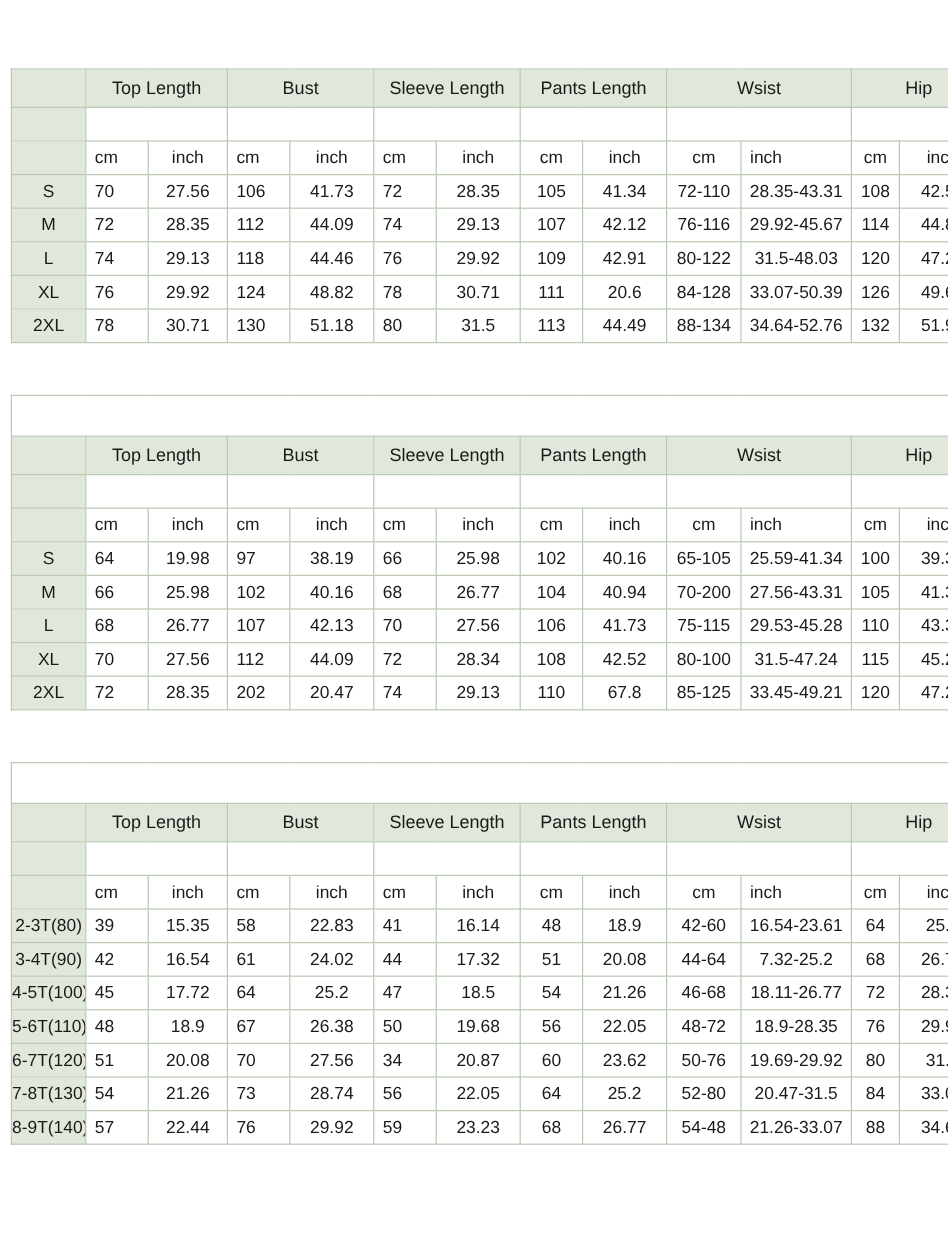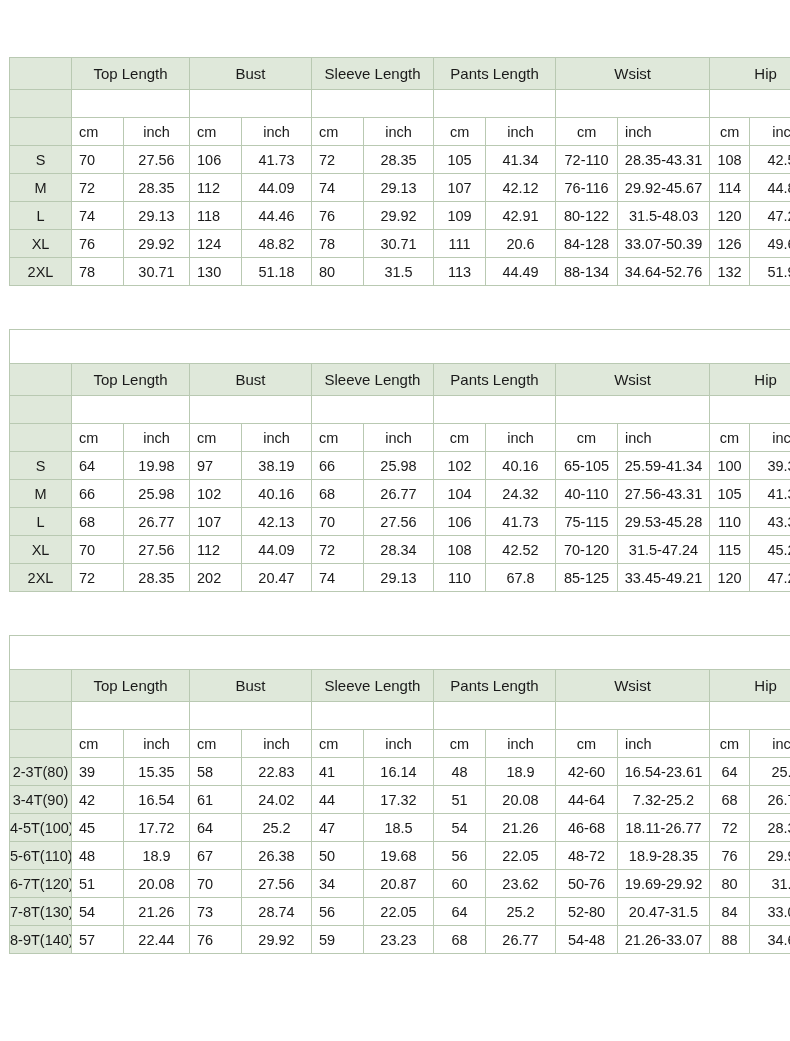--- a/index.html
+++ b/index.html
@@ -293,22 +293,22 @@
       </tr>
       <tr>
         <td class="sizecol">M</td>
         <td class="valcell">66</td>
         <td class="valcell centered">25.98</td>
         <td class="valcell">102</td>
         <td class="valcell centered">40.16</td>
         <td class="valcell">68</td>
         <td class="valcell centered">26.77</td>
         <td class="valcell centered">104</td>
-        <td class="valcell centered">24.32</td>
-        <td class="valcell centered">40-110</td>
+        <td class="valcell centered">40.94</td>
+        <td class="valcell centered">70-200</td>
         <td class="valcell centered fs-small">27.56-43.31</td>
         <td class="valcell centered">105</td>
         <td class="valcell centered">41.34</td>
       </tr>
       <tr>
         <td class="sizecol">L</td>
         <td class="valcell">68</td>
         <td class="valcell centered">26.77</td>
         <td class="valcell">107</td>
         <td class="valcell centered">42.13</td>
@@ -324,21 +324,21 @@
       <tr>
         <td class="sizecol">XL</td>
         <td class="valcell">70</td>
         <td class="valcell centered">27.56</td>
         <td class="valcell">112</td>
         <td class="valcell centered">44.09</td>
         <td class="valcell">72</td>
         <td class="valcell centered">28.34</td>
         <td class="valcell centered">108</td>
         <td class="valcell centered">42.52</td>
-        <td class="valcell centered">70-120</td>
+        <td class="valcell centered">80-100</td>
         <td class="valcell centered fs-small">31.5-47.24</td>
         <td class="valcell centered">115</td>
         <td class="valcell centered">45.28</td>
       </tr>
       <tr>
         <td class="sizecol">2XL</td>
         <td class="valcell">72</td>
         <td class="valcell centered">28.35</td>
         <td class="valcell">202</td>
         <td class="valcell centered">20.47</td>

